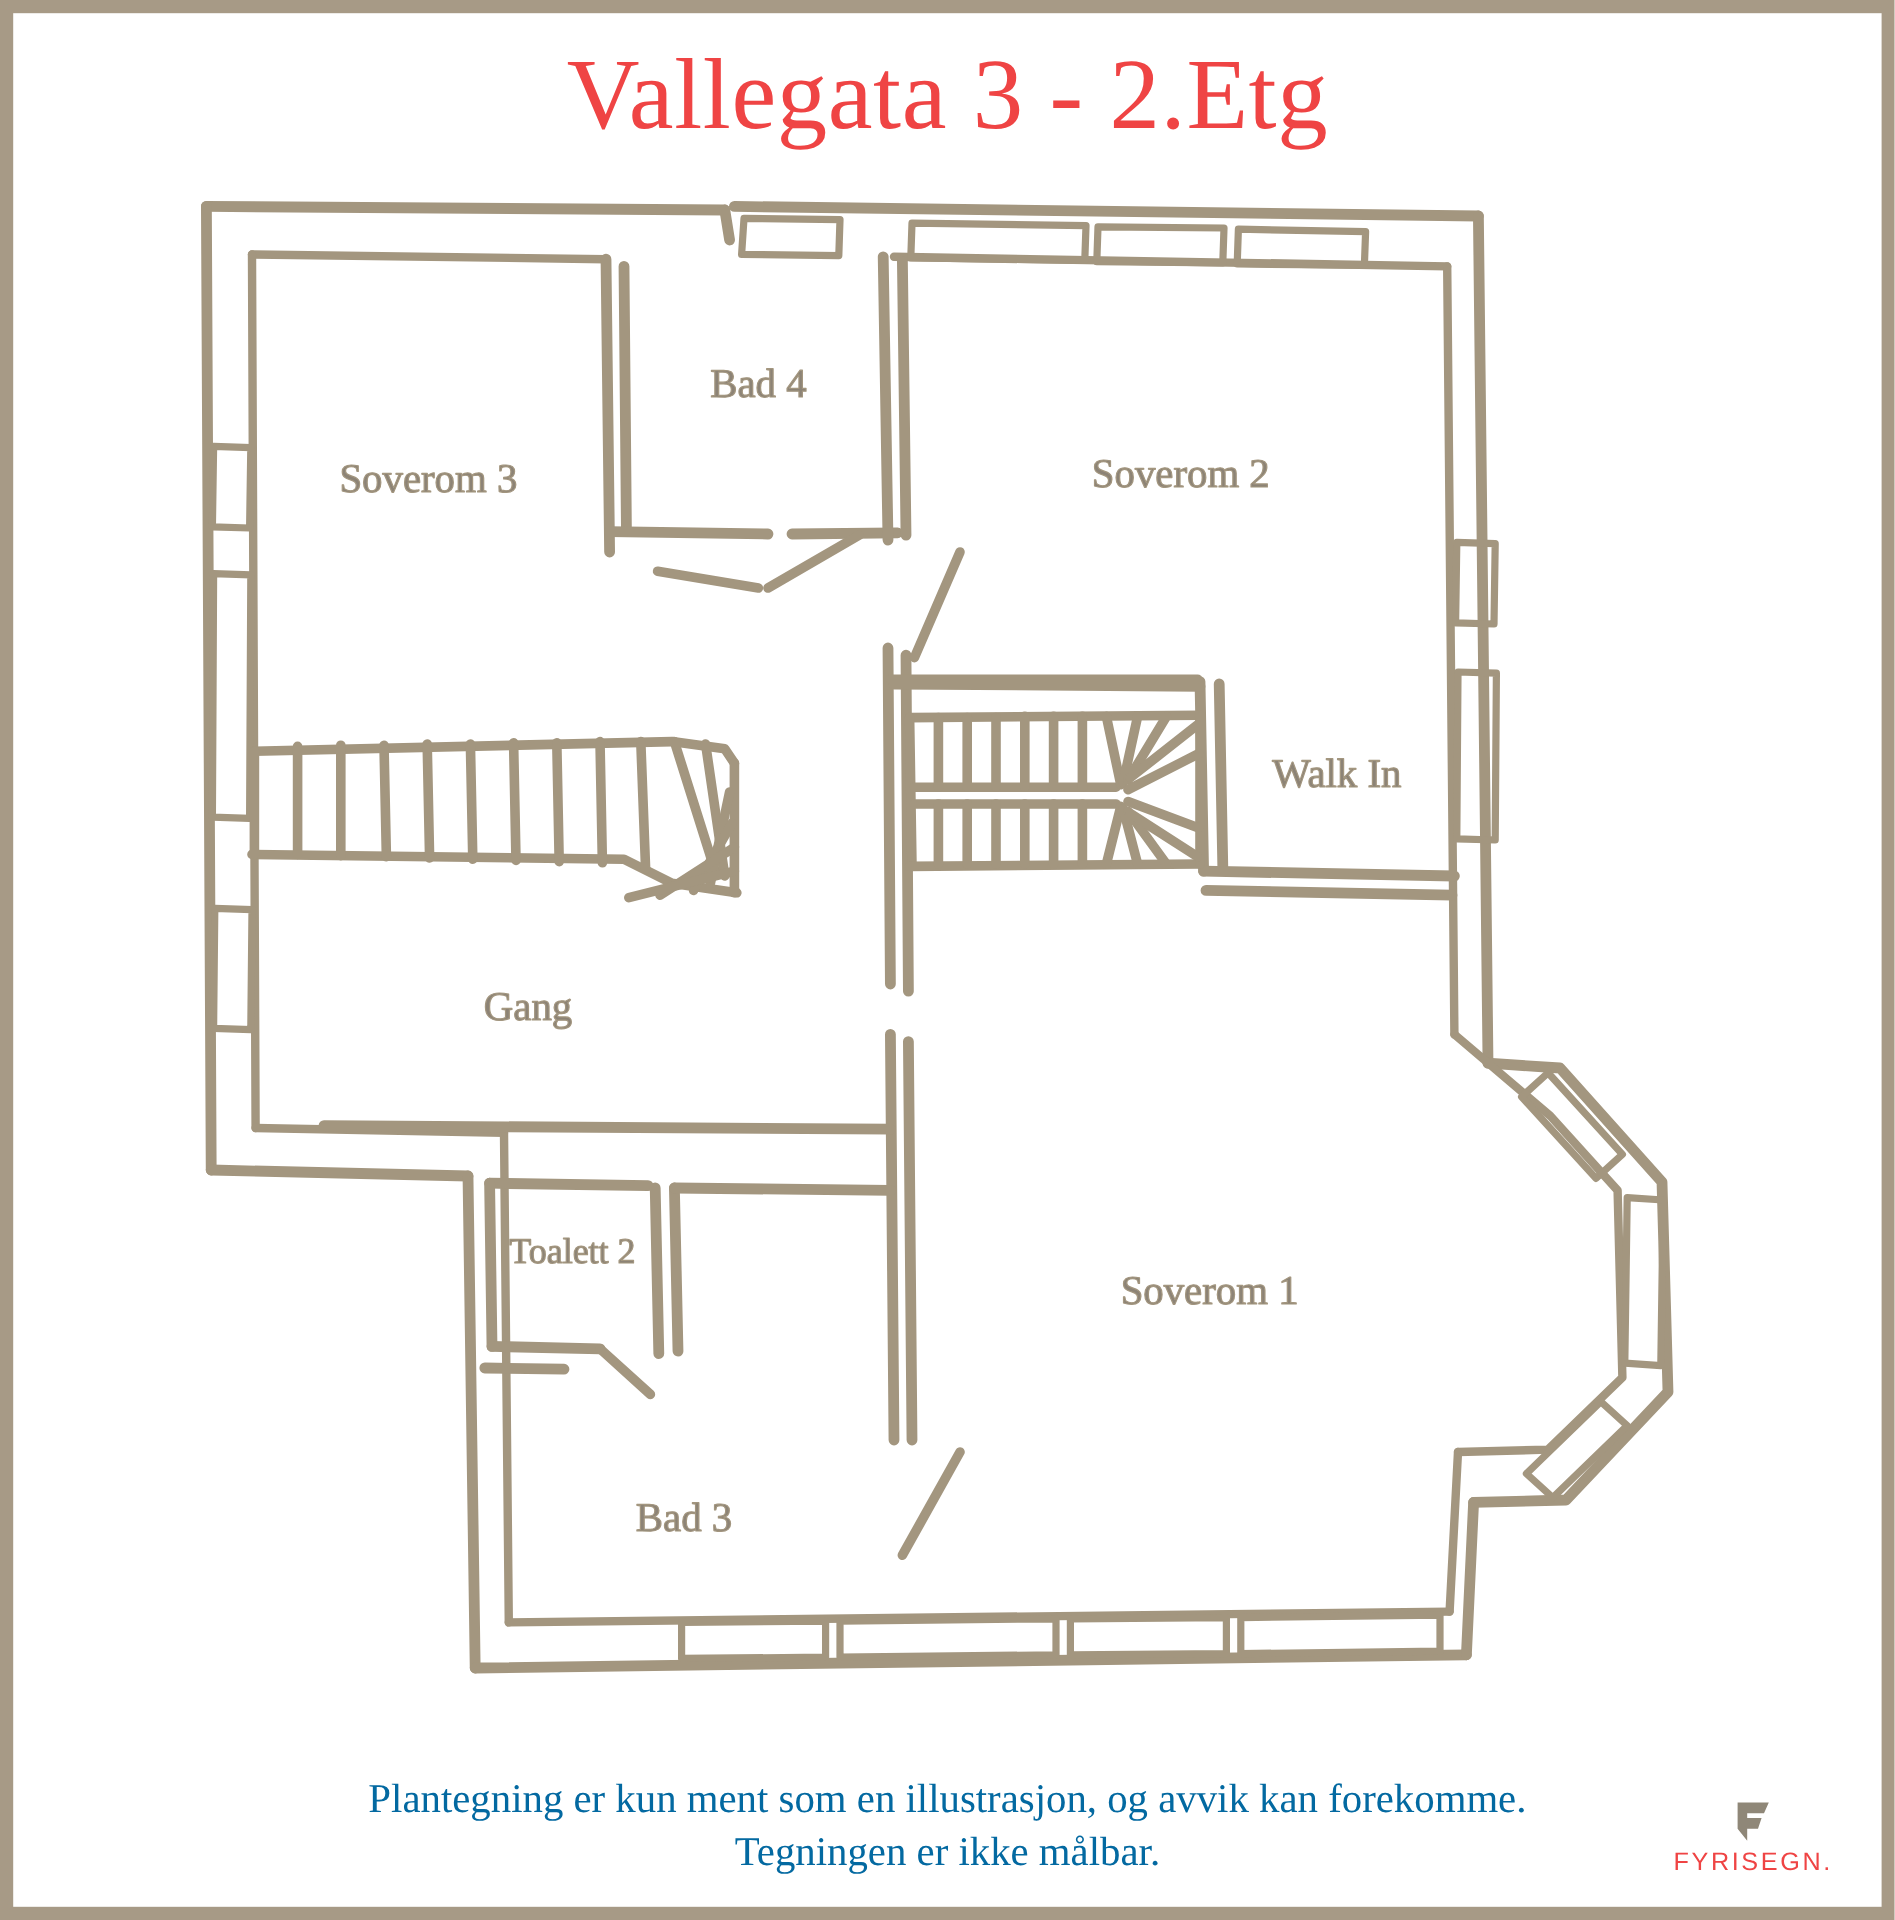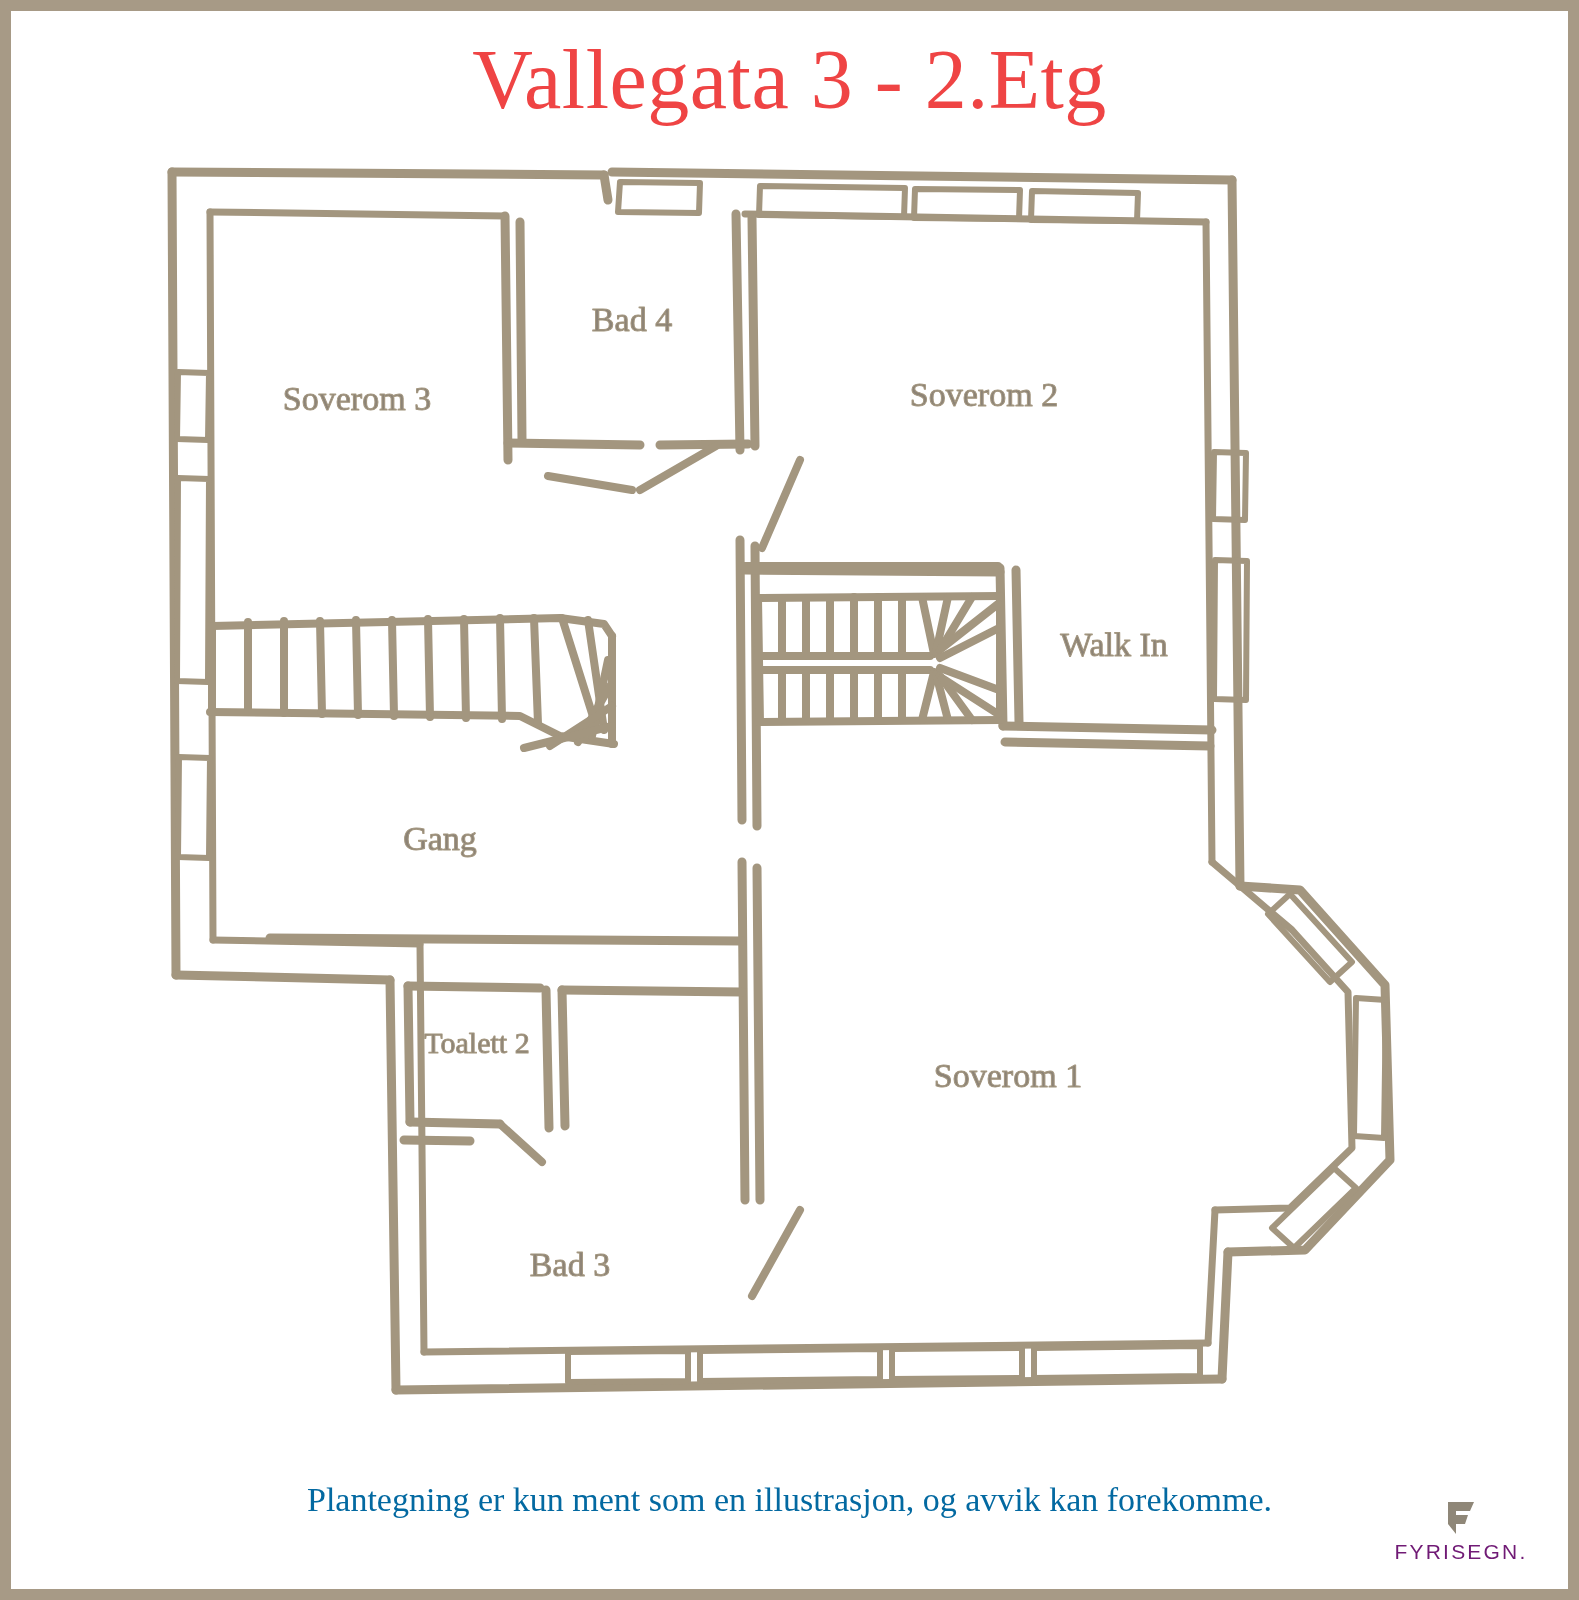--- a/index.html
+++ b/index.html
@@ -82,21 +82,21 @@
     display: block;
     margin: 0 auto 4px auto;
     width: 34px;
     height: 36px;
   }
   #logo .word {
     display: block;
     font-family: "Liberation Sans", "DejaVu Sans", sans-serif;
     font-size: 21px;
     letter-spacing: 2.2px;
-    color: #701a75;
+    color: #ef4444;
   }
 </style>
 </head>
 <body>
 
 <div id="page">
 
   <div id="frame"></div>
 
   <div id="title">Vallegata 3 - 2.Etg</div>
@@ -285,20 +285,21 @@
       <text class="roomlabel" x="440" y="842">Gang</text>
       <text class="roomlabel small" x="477" y="1046">Toalett 2</text>
       <text class="roomlabel" x="570" y="1268">Bad 3</text>
       <text class="roomlabel" x="1008" y="1079">Soverom 1</text>
 
     </g>
   </svg>
 
   <div id="disclaimer">
     <div>Plantegning er kun ment som en illustrasjon, og avvik kan forekomme.</div>
+    <div>Tegningen er ikke målbar.</div>
   </div>
 
   <div id="logo">
     <svg class="mark" viewBox="0 0 34 36">
       <path d="M8 2 L30 2 L26 11 L12 11 L12 15 L24 15 L21 24 L12 24 L12 34 L4 24 L4 2 Z" fill="#8f8778"></path>
     </svg>
     <span class="word">FYRISEGN.</span>
   </div>
 
 </div>

